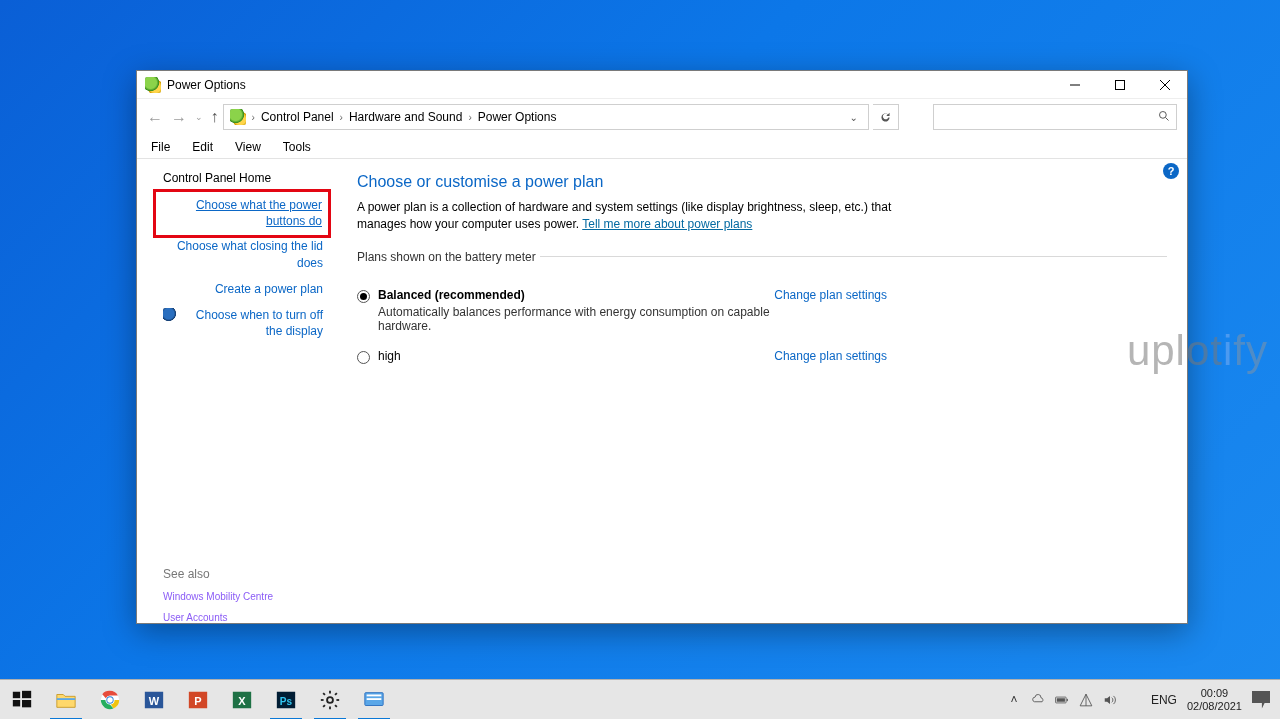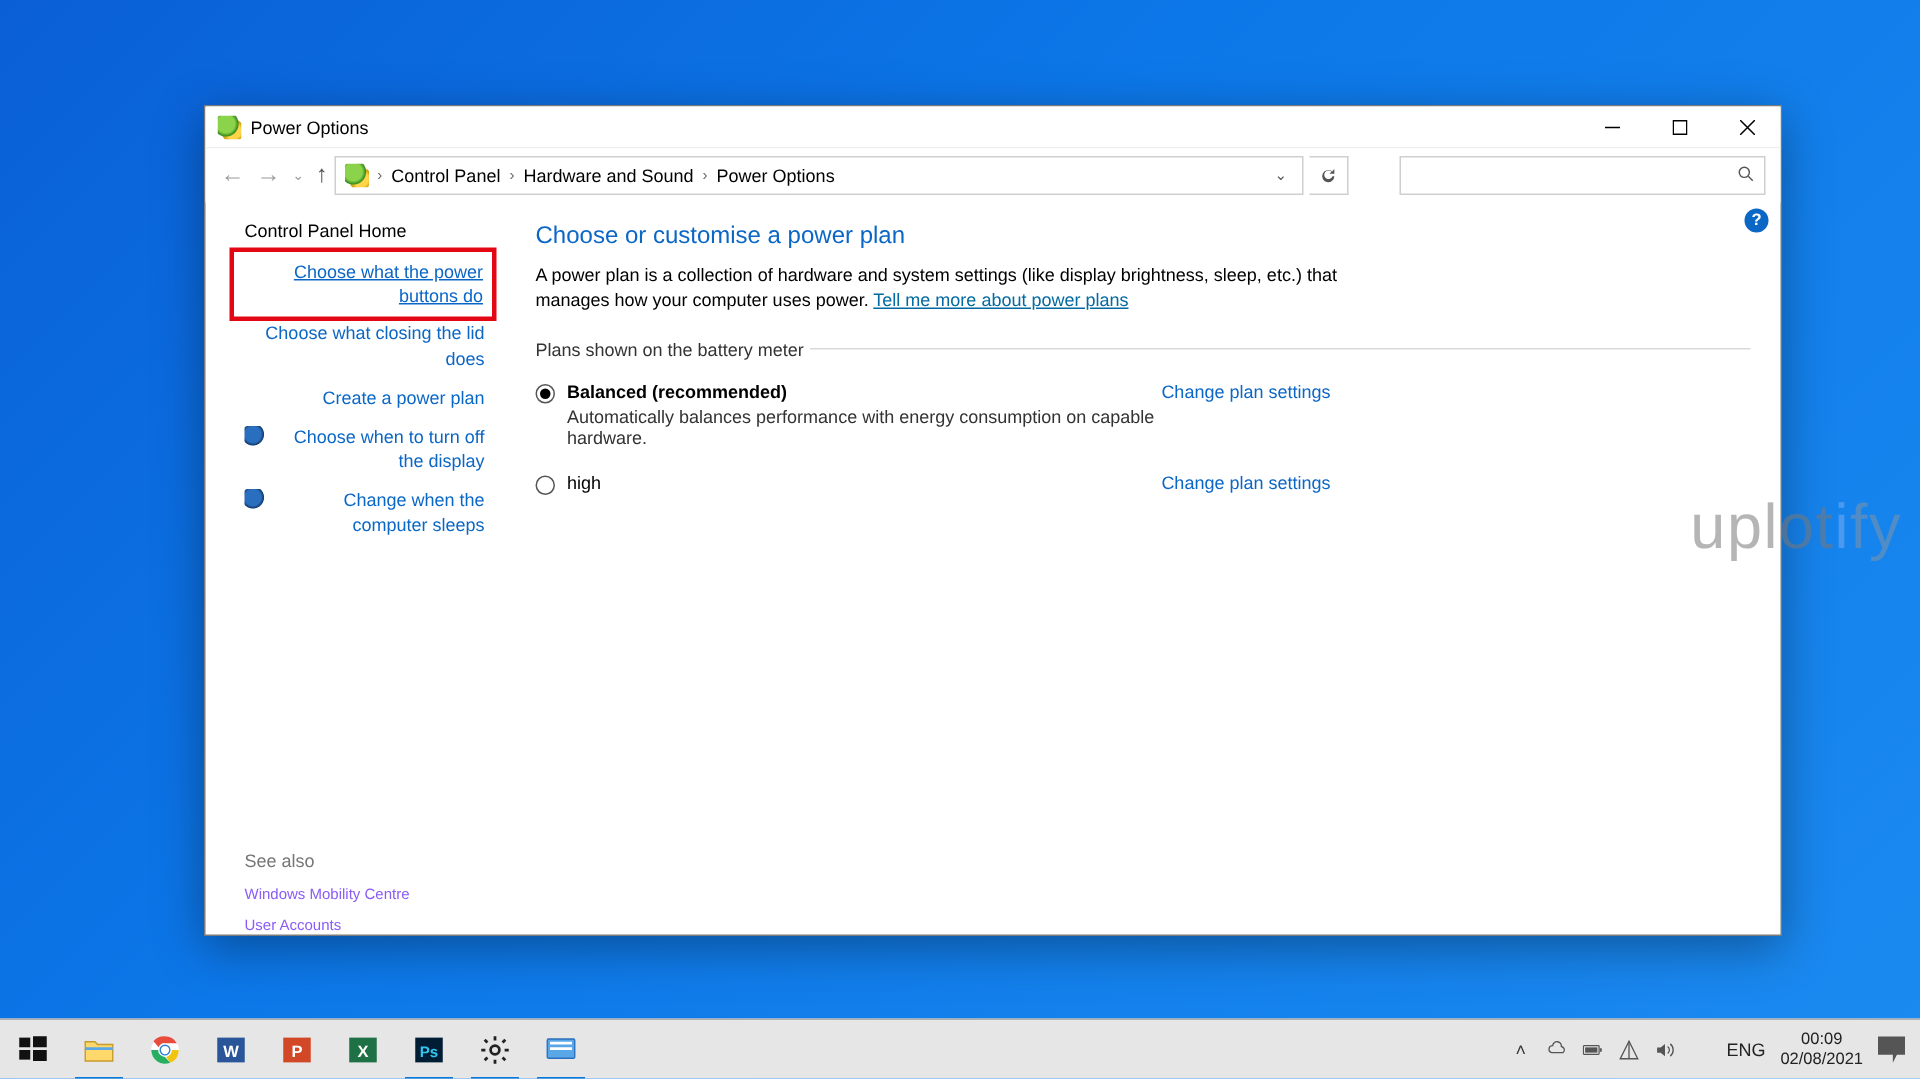--- a/index.html
+++ b/index.html
@@ -115,21 +115,21 @@
 .main h1 {
   color: #0b67c6; font-size: 16px; font-weight: 400; margin-bottom: 8px;
 }
 .main .intro { max-width: 560px; line-height: 1.45; }
 .main .intro a { color: #0369a1; text-decoration: underline; cursor: pointer; }
 .section-label {
   display: flex; align-items: center; gap: 4px; margin-top: 16px; color: #333;
 }
 .section-label .line { flex: 1; height: 1px; background: #d9d9d9; }
 .plan-row {
-  display: flex; align-items: flex-start; margin-top: 14px; max-width: 530px;
+  display: flex; align-items: flex-start; margin-top: 24px; max-width: 530px;
 }
 .plan-row .radio {
   width: 13px; height: 13px; border: 1px solid #555; border-radius: 50%;
   margin-right: 8px; margin-top: 2px; position: relative; flex-shrink: 0;
 }
 .plan-row .radio.checked::after {
   content: ""; position: absolute; inset: 2px;
   background: #000; border-radius: 50%;
 }
 .plan-row .plan-body { flex: 1; }
@@ -227,40 +227,42 @@
       <span class="spacer"></span>
       <span class="mag">
         <svg width="12" height="12" viewBox="0 0 16 16">
             <circle cx="6.5" cy="6.5" r="4.5" fill="none" stroke="#555" stroke-width="1.3"></circle>
             <path d="M10 10l4 4" stroke="#555" stroke-width="1.3"></path>
           </svg>
       </span>
     </div>
   </div>
 
+  <div class="menurow">
+    <span>File</span>
+    <span>Edit</span>
+    <span>View</span>
+    <span>Tools</span>
+  </div>
 
   <div class="content">
     <div class="help-badge">?</div>
 
     <div class="sidebar">
       <div class="home">Control Panel Home</div>
 
       <div class="highlight-box">
         <div class="link">Choose what the power buttons do</div>
       </div>
 
       <div class="link" style="margin-top:-6px;">Choose what closing the lid does</div>
       <div class="link">Create a power plan</div>
       <div class="link with-icon">
         <div class="mini-icon"></div>
         <span>Choose when to turn off the display</span>
-      </div>
-      <div class="link with-icon">
-        <div class="mini-icon"></div>
-        <span>Change when the computer sleeps</span>
       </div>
 
       <div class="see-also">See also</div>
       <div class="seealso-link">Windows Mobility Centre</div>
       <div class="seealso-link">User Accounts</div>
     </div>
 
     <div class="main">
       <h1>Choose or customise a power plan</h1>
       <p class="intro">

